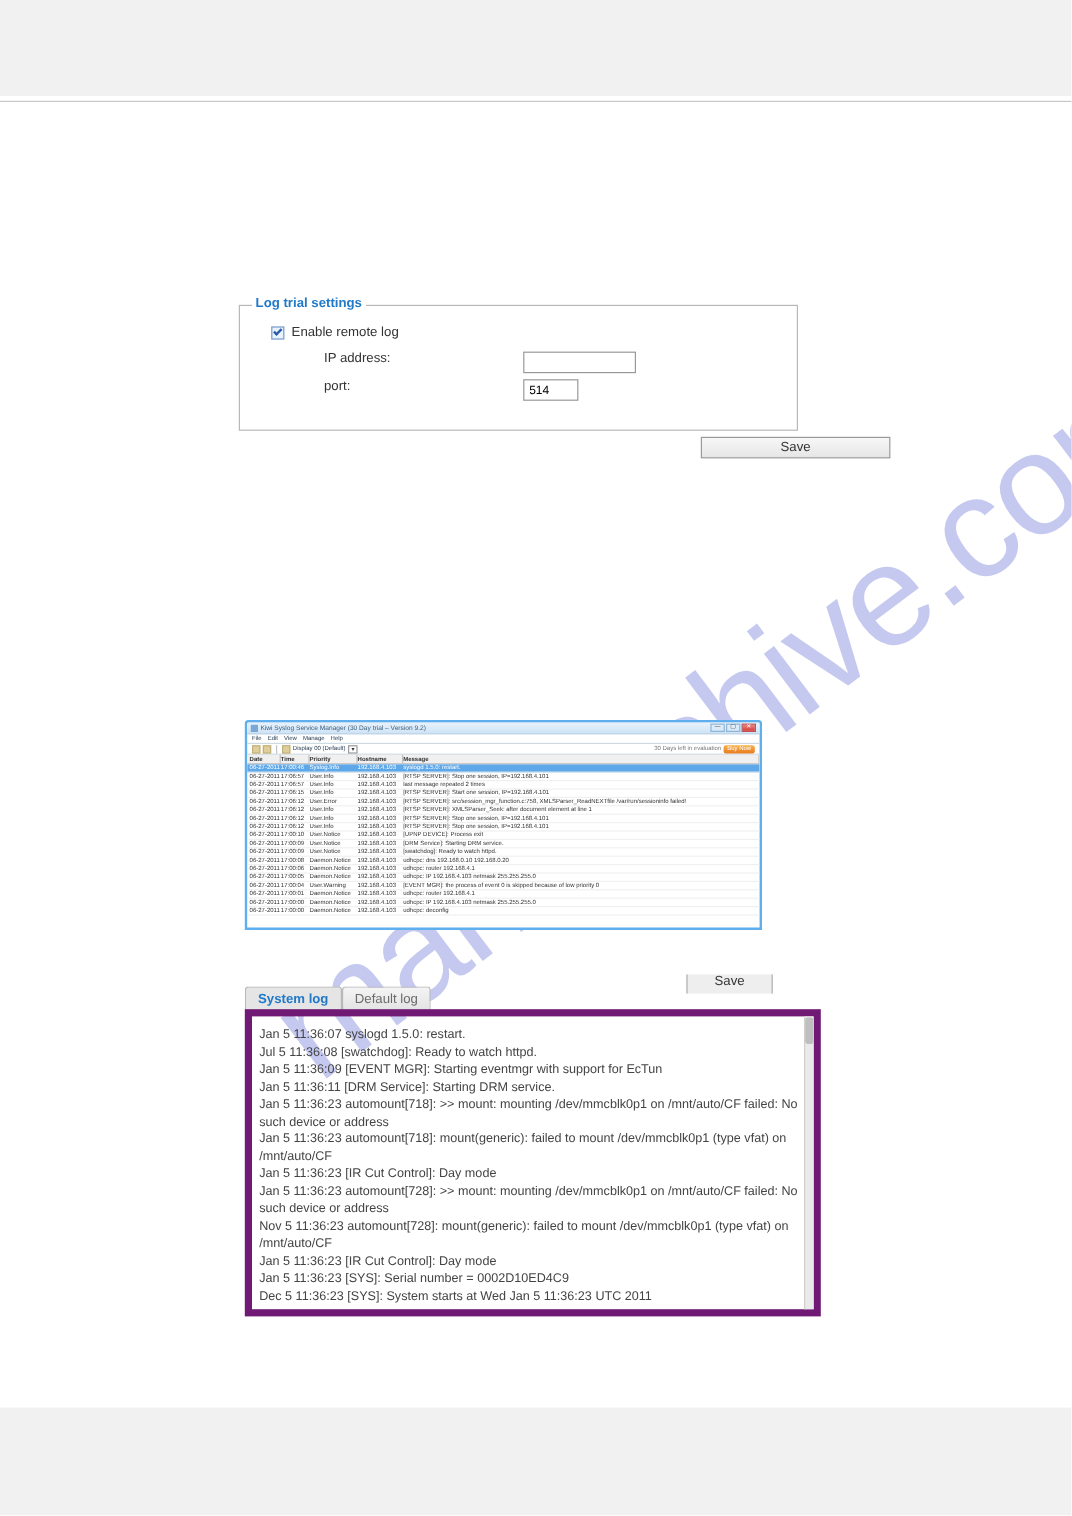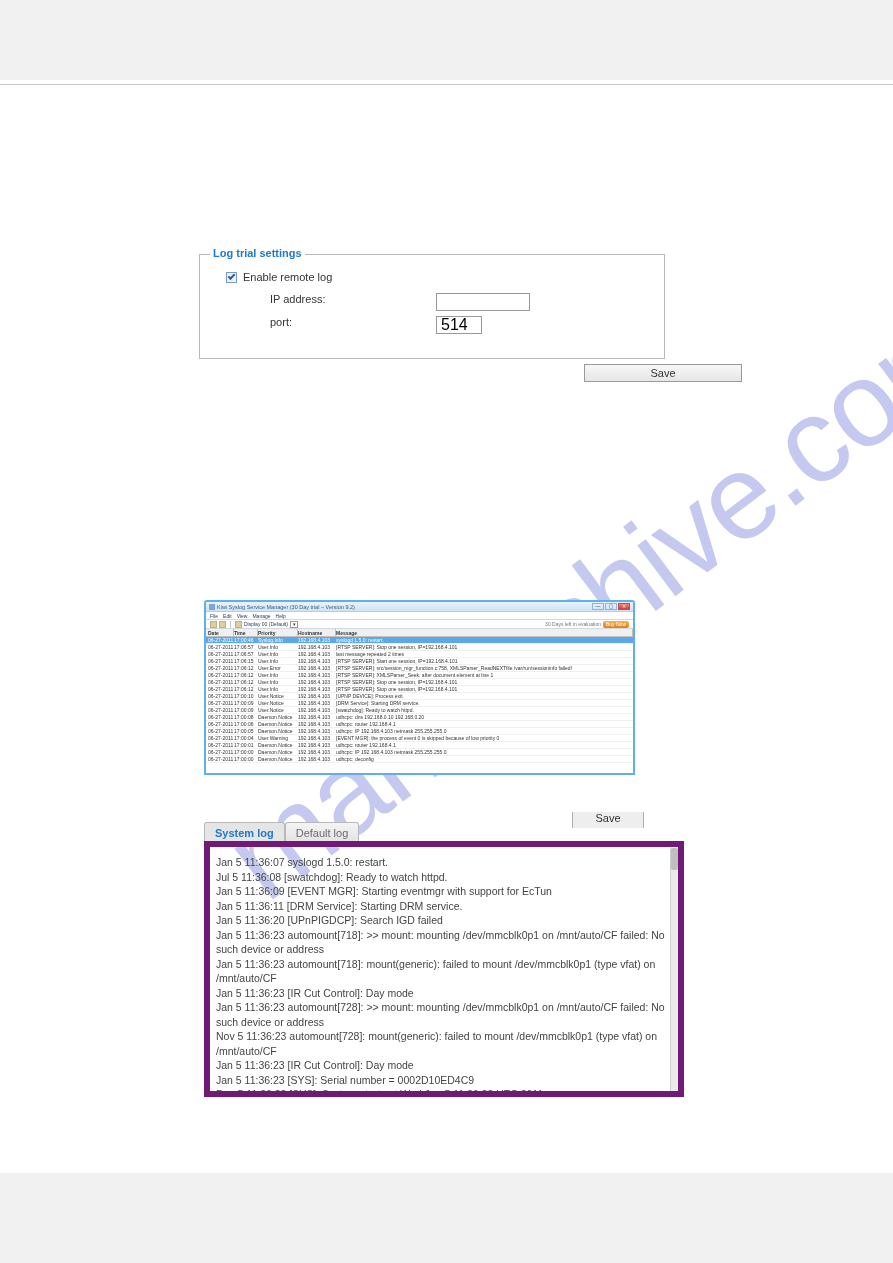--- a/index.html
+++ b/index.html
@@ -35,21 +35,21 @@
   .cb-wrap {
     width: 11px; height: 11px; border: 1px solid #7a9ccb;
     background: #eaf2fb; display: inline-flex; align-items: center;
     justify-content: center; margin-right: 6px; position: relative;
   }
   .cb-check { width: 7px; height: 4px; border-left: 2px solid #2a5ca9; border-bottom: 2px solid #2a5ca9; transform: rotate(-45deg); margin-top: -2px; }
   .field-row { display: flex; align-items: flex-start; margin: 5px 0 5px 56px; }
   .field-label { width: 166px; }
   .text-input {
     border: 1px solid #999; height: 18px; padding: 1px 4px;
-    font-family: inherit; font-size: 16px; background: #fff;
+    font-family: inherit; font-size: 10px; background: #fff;
   }
   .save-btn {
     position: absolute;
     left: 584px; top: 364px;
     width: 158px; height: 18px;
     border: 1px solid #9a9a9a;
     background: linear-gradient(#f7f7f7, #e6e6e6);
     font-size: 11px; color: #333;
     display: flex; align-items: center; justify-content: center;
   }
@@ -356,21 +356,20 @@
 <div class="tabs">
   <div class="tab active">System log</div>
   <div class="tab">Default log</div>
 </div>
 <div class="log-box">
   <div id="log-lines">
       <div class="log-line">Jan 5 11:36:07 syslogd 1.5.0: restart.</div>
       <div class="log-line">Jul 5 11:36:08 [swatchdog]: Ready to watch httpd.</div>
       <div class="log-line">Jan 5 11:36:09 [EVENT MGR]: Starting eventmgr with support for EcTun</div>
       <div class="log-line">Jan 5 11:36:11 [DRM Service]: Starting DRM service.</div>
-      <div class="log-line">Jan 5 11:36:20 [UPnPIGDCP]: Search IGD failed</div>
       <div class="log-line">Jan 5 11:36:23 automount[718]: &gt;&gt; mount: mounting /dev/mmcblk0p1 on /mnt/auto/CF failed: No such device or address</div>
       <div class="log-line">Jan 5 11:36:23 automount[718]: mount(generic): failed to mount /dev/mmcblk0p1 (type vfat) on /mnt/auto/CF</div>
       <div class="log-line">Jan 5 11:36:23 [IR Cut Control]: Day mode</div>
       <div class="log-line">Jan 5 11:36:23 automount[728]: &gt;&gt; mount: mounting /dev/mmcblk0p1 on /mnt/auto/CF failed: No such device or address</div>
       <div class="log-line">Nov 5 11:36:23 automount[728]: mount(generic): failed to mount /dev/mmcblk0p1 (type vfat) on /mnt/auto/CF</div>
       <div class="log-line">Jan 5 11:36:23 [IR Cut Control]: Day mode</div>
       <div class="log-line">Jan 5 11:36:23 [SYS]: Serial number = 0002D10ED4C9</div>
       <div class="log-line">Dec 5 11:36:23 [SYS]: System starts at Wed Jan 5 11:36:23 UTC 2011</div>
     </div>
   <div class="log-scroll">

